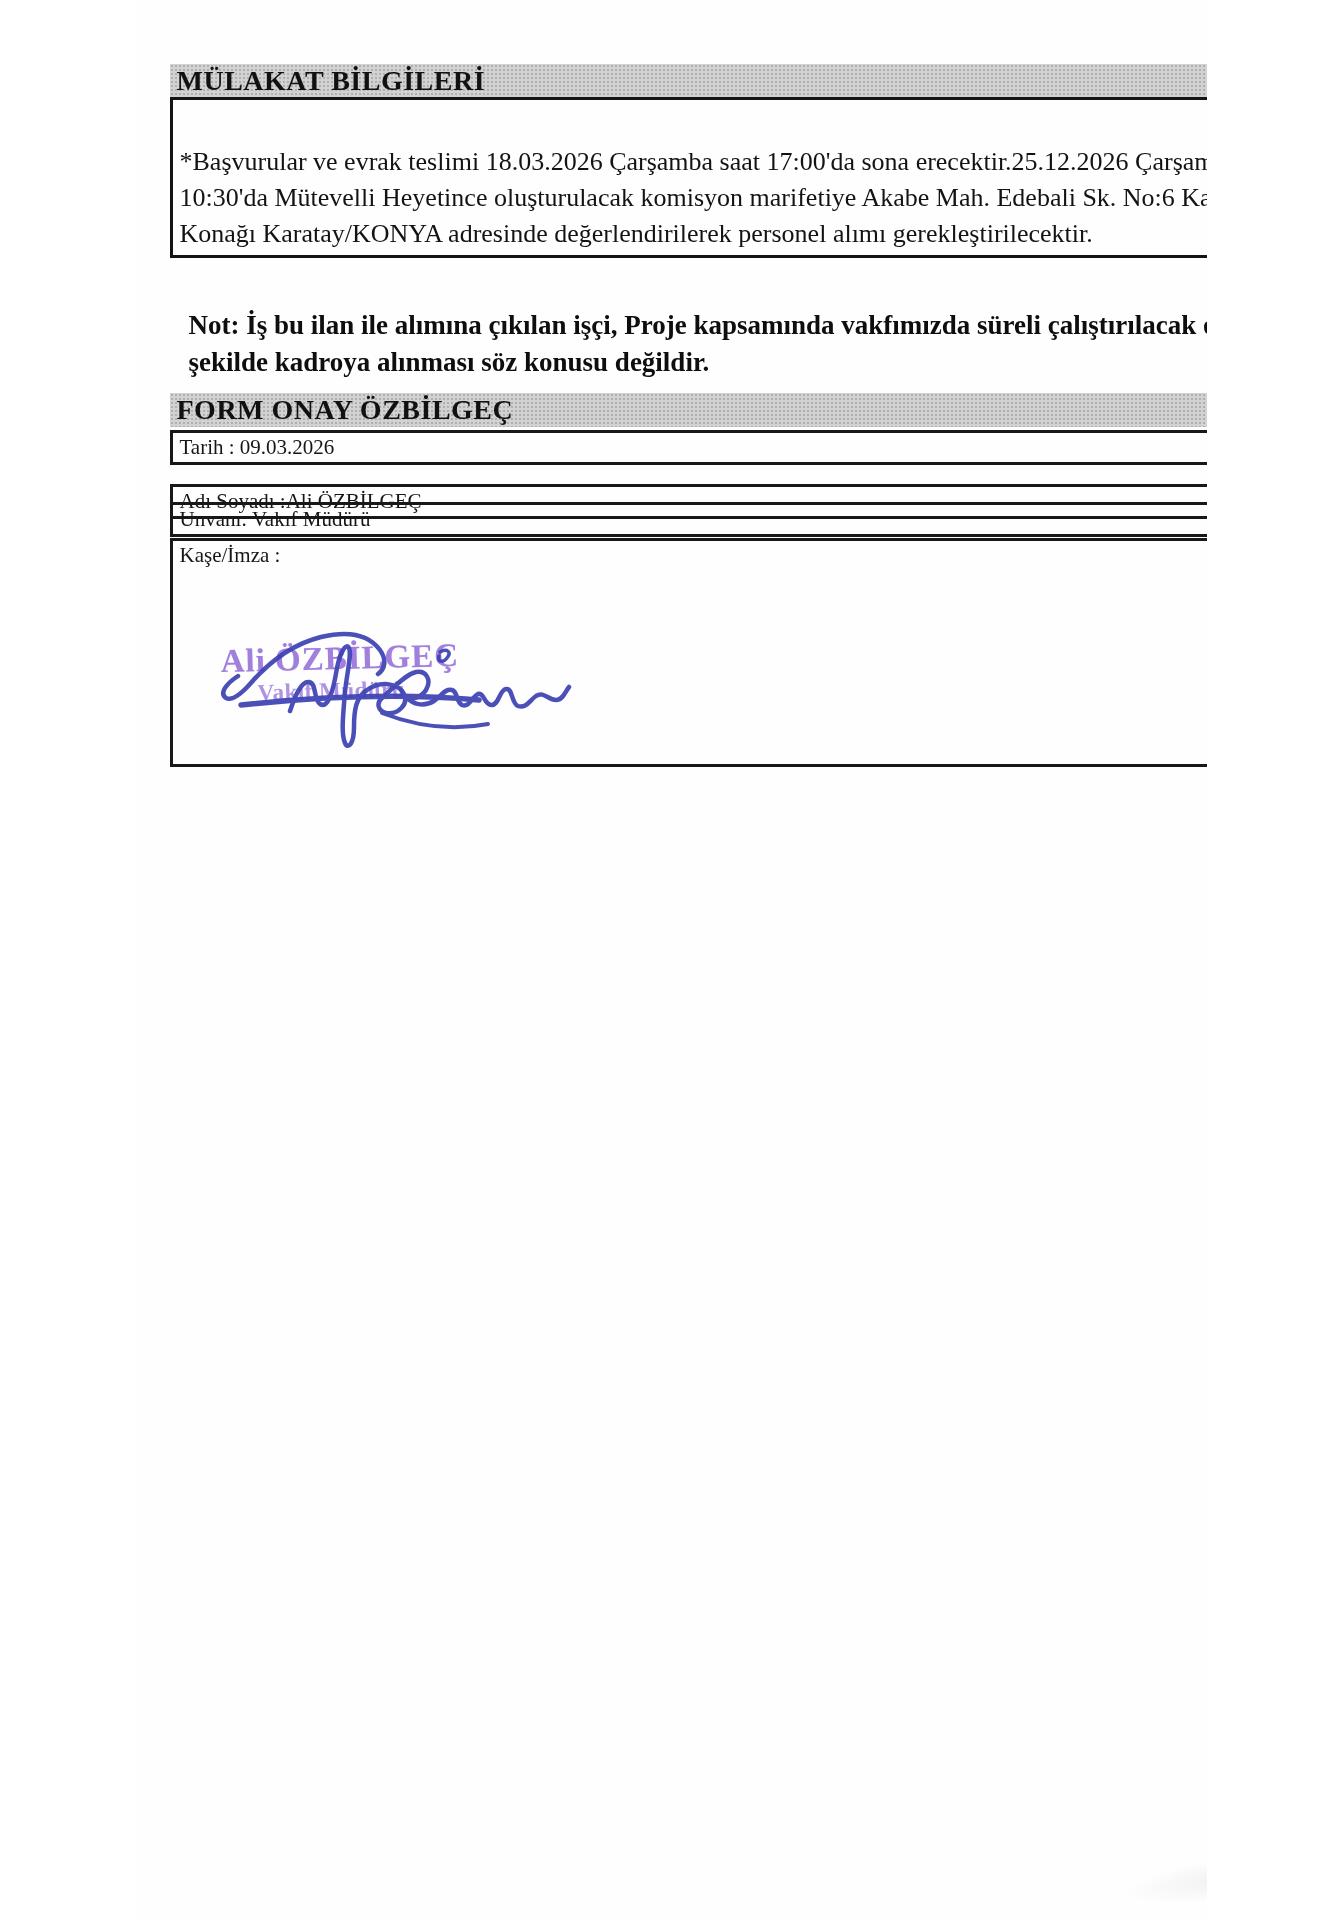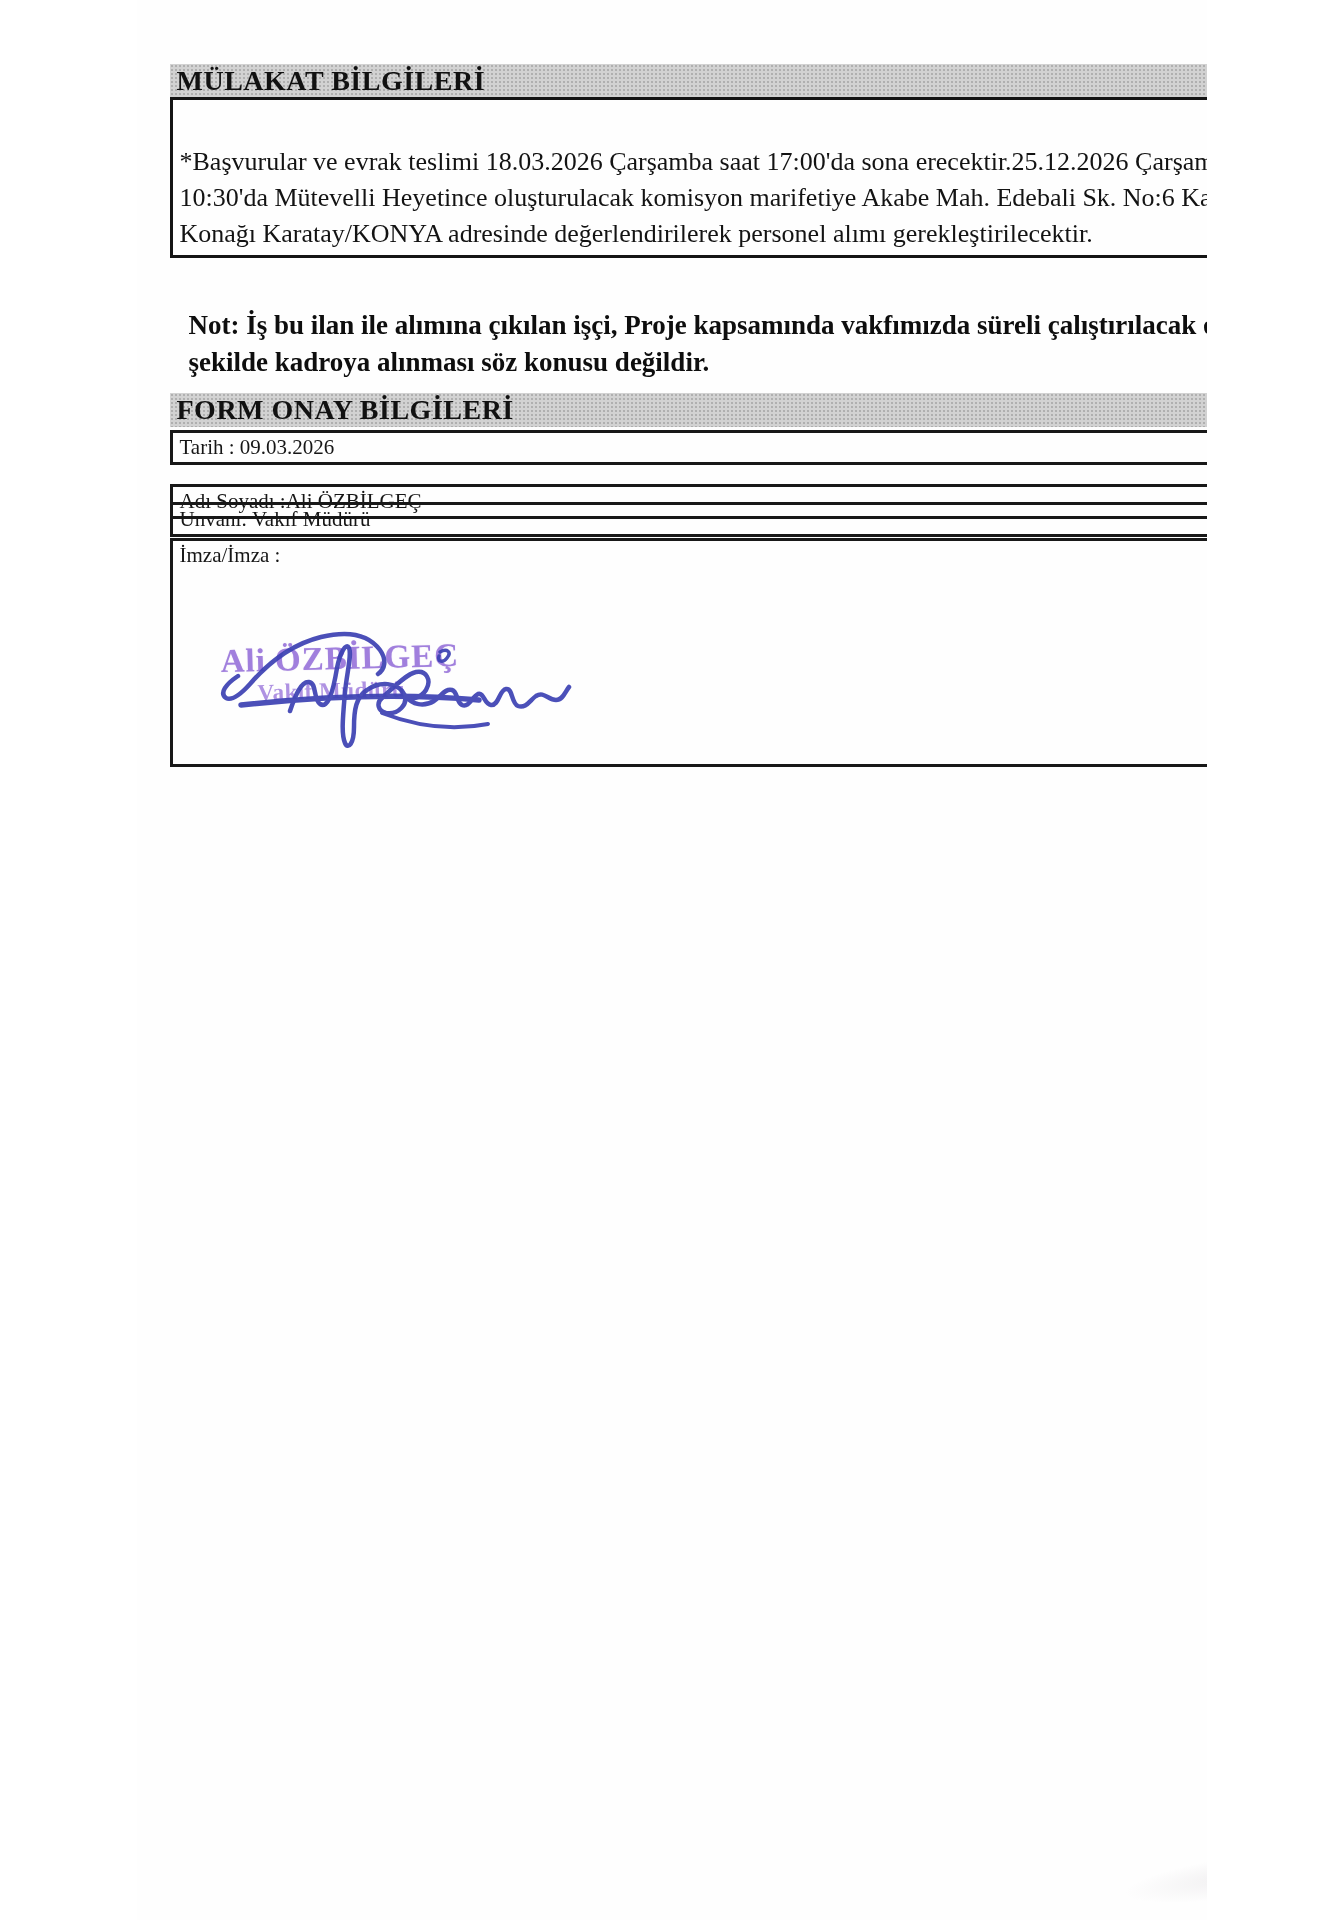--- a/index.html
+++ b/index.html
@@ -172,34 +172,34 @@
   <div class="info-box">
     <p class="box-paragraph">*Başvurular ve evrak teslimi 18.03.2026 Çarşamba saat 17:00'da sona erecektir.25.12.2026 Çarşamba günü saat
 10:30'da Mütevelli Heyetince oluşturulacak komisyon marifetiye Akabe Mah. Edebali Sk. No:6 Karatay Hükümet
 Konağı Karatay/KONYA adresinde değerlendirilerek personel alımı gerekleştirilecektir.</p>
   </div>
 
   <p class="note-paragraph">Not: İş bu ilan ile alımına çıkılan işçi, Proje kapsamında vakfımızda süreli çalıştırılacak olup, herhangi bir
 şekilde kadroya alınması söz konusu değildir.</p>
 
   <div class="section-bar" id="bar-approval">
-    <span class="bar-title">FORM ONAY BİLGİLERİ</span>
+    <span class="bar-title">FORM ONAY ÖZBİLGEÇ</span>
   </div>
 
   <div class="approval-row" id="row-date">
     <span class="row-text">Tarih : 09.03.2026</span>
   </div>
   <div class="approval-row" id="row-name">
     <span class="row-text">Adı Soyadı :Ali ÖZBİLGEÇ</span>
   </div>
   <div class="approval-row" id="row-title">
     <span class="row-text">Unvanı: Vakıf Müdürü</span>
   </div>
   <div class="approval-row" id="row-stamp">
-    <span class="row-text">İmza/İmza :</span>
+    <span class="row-text">Kaşe/İmza :</span>
   </div>
 
   <div class="signature-wrap">
     <div class="stamp-block">
       <div class="stamp-name">Ali ÖZBİLGEÇ</div>
       <div class="stamp-title">Vakıf Müdürü</div>
     </div>
     <svg class="signature-svg" width="480" height="170" viewBox="0 0 480 170">
       <g fill="none" stroke="#3c41b3" stroke-linecap="round" stroke-linejoin="round" opacity="0.92">
 

